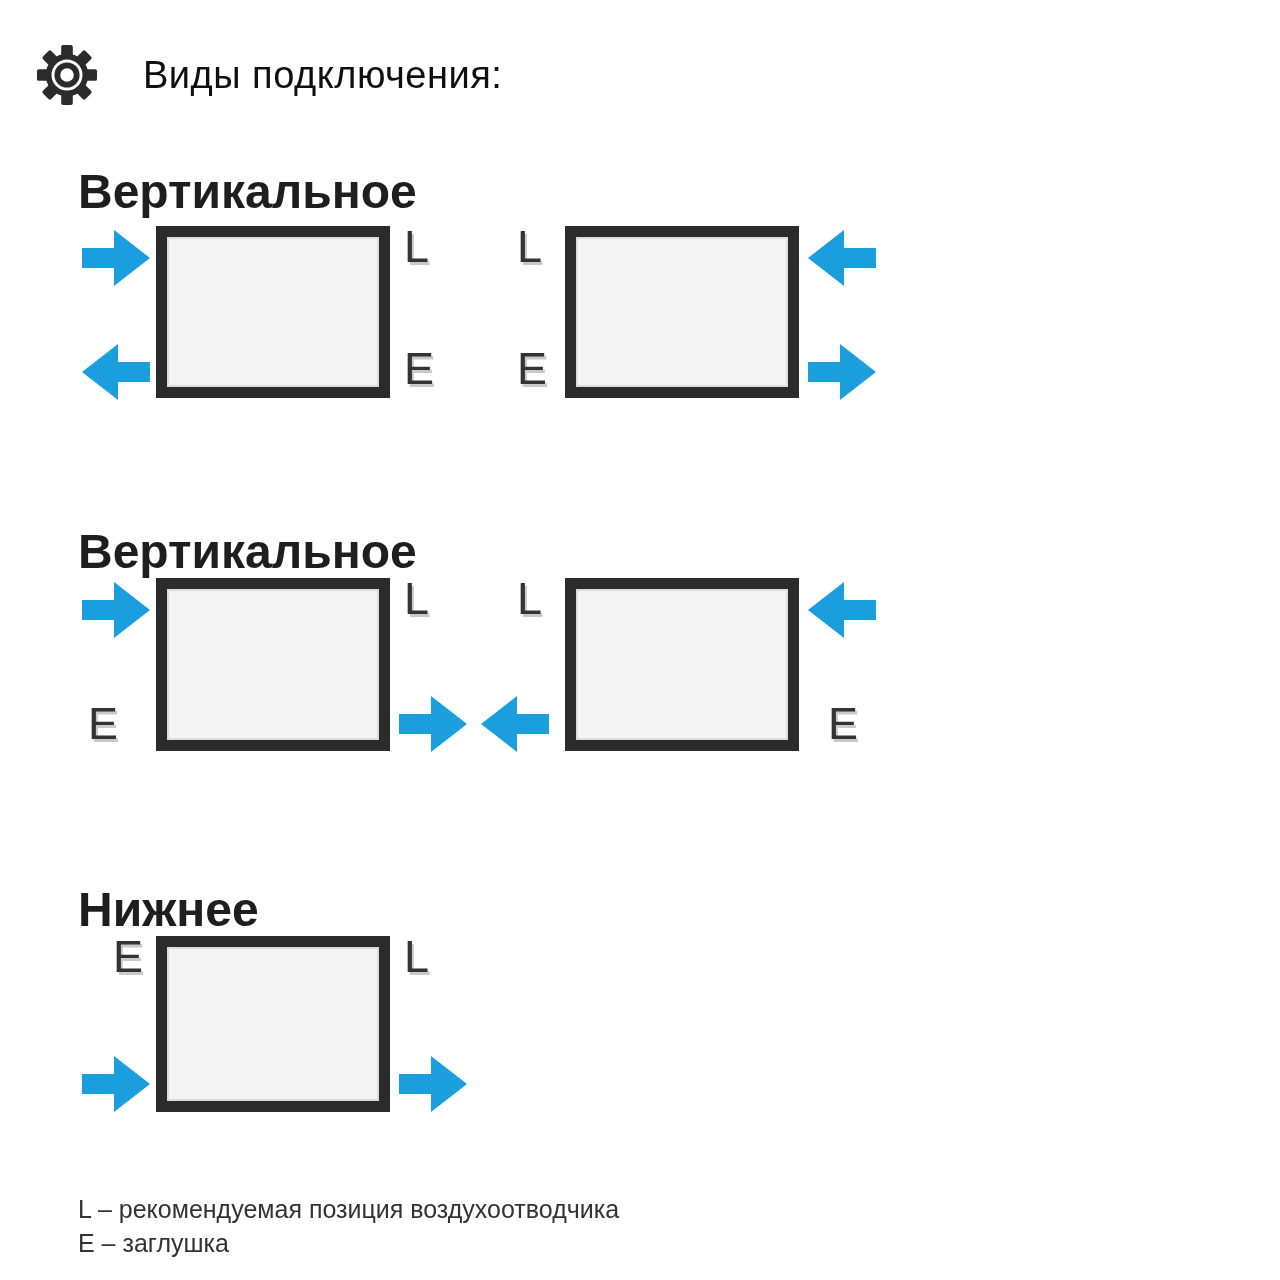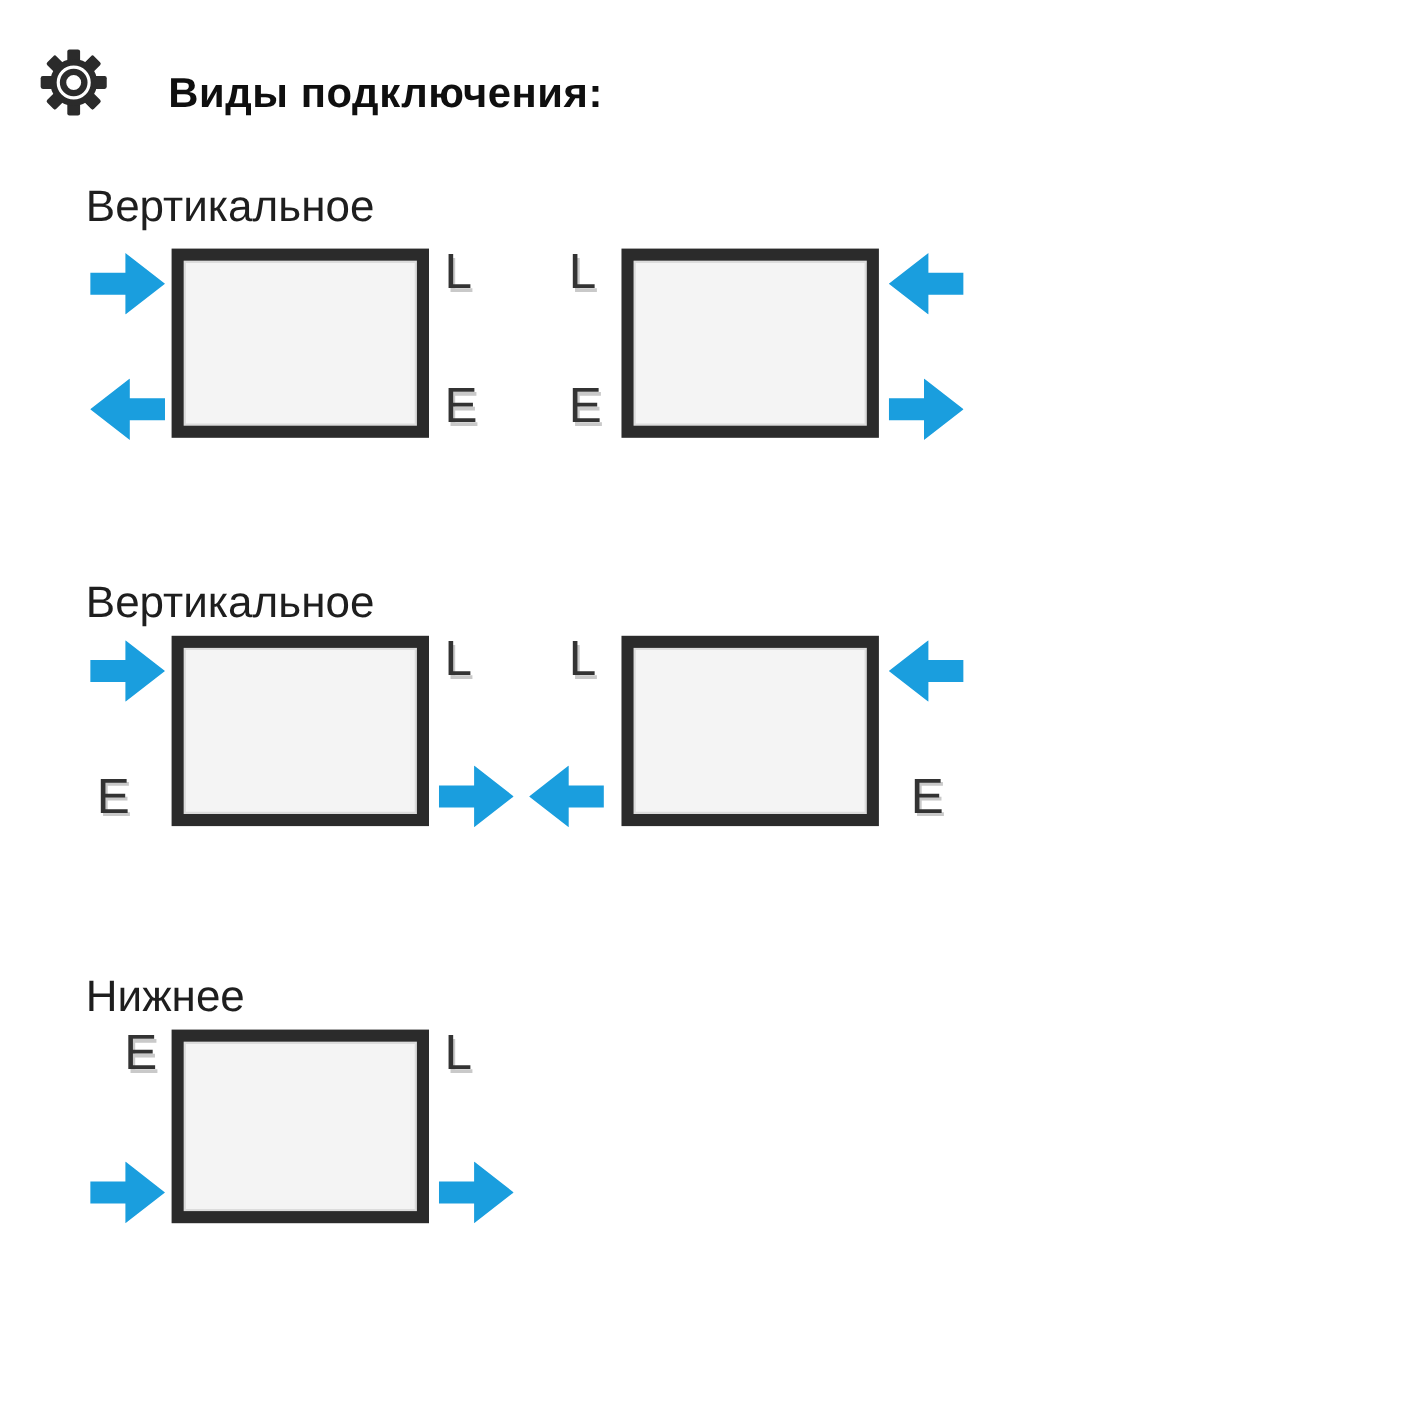--- a/index.html
+++ b/index.html
@@ -4,25 +4,25 @@
 <style>
   html,body{margin:0;padding:0;background:#ffffff;}
   .page{
     position:relative;width:1280px;height:1280px;background:#ffffff;overflow:hidden;
     font-family:"Liberation Sans","DejaVu Sans",sans-serif;
     --accent:#1A9EDE; --outline:#2B2B2B; --radiator-fill:#F4F4F4;
   }
   .gear{position:absolute;left:36px;top:44px;width:62px;height:62px;}
   .gear svg{display:block;width:100%;height:100%;}
   .title{
-    position:absolute;left:135px;top:46px;margin:18px;
-    font-size:38px;font-weight:bold;color:#0f0f0f;letter-spacing:0.5px;white-space:nowrap;
+    position:absolute;left:135px;top:46px;margin:8px;
+    font-size:38px;font-weight:normal;color:#0f0f0f;letter-spacing:0.5px;white-space:nowrap;
   }
   .sec-label{
-    position:absolute;left:78px;font-size:40px;font-weight:400;color:#1e1e1e;
+    position:absolute;left:78px;font-size:48px;font-weight:700;color:#1e1e1e;
     line-height:1.1;white-space:nowrap;
   }
   .rect{
     position:absolute;width:234px;height:172px;box-sizing:border-box;
     background:var(--radiator-fill);border:11px solid var(--outline);
     box-shadow:inset 0 0 0 2px #dcdcdc;
   }
   .arrow{position:absolute;width:68px;height:56px;}
   .arrow svg{display:block;width:100%;height:100%;}
   .arrow svg polygon{fill:var(--accent);}
@@ -142,14 +142,18 @@
           </svg>
       </span>
       <span class="arrow" style="left:399px;top:1056px">
         <svg viewBox="0 0 68 56">
             <polygon points="0,18 32,18 32,0 68,28 32,56 32,38 0,38"></polygon>
           </svg>
       </span>
     </div>
   </div>
 
+  <div class="legend">
+    <div>L – рекомендуемая позиция воздухоотводчика</div>
+    <div>E – заглушка</div>
+  </div>
 
 </div>
 
 </body></html>

